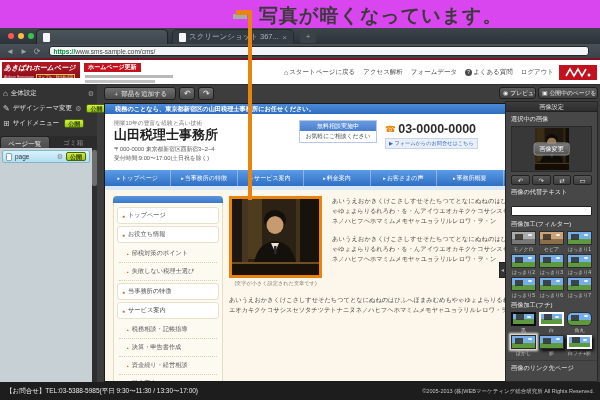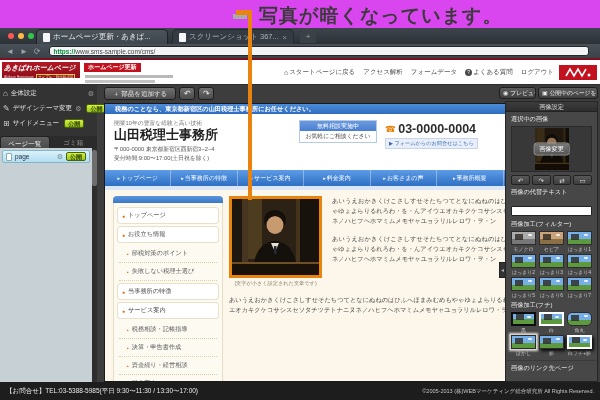--- a/index.html
+++ b/index.html
@@ -160,21 +160,20 @@
 
   <div class="chrome">
     <div class="tabstrip">
       <div class="lights">
         <span class="light l-red"></span>
         <span class="light l-yel"></span>
         <span class="light l-grn"></span>
       </div>
       <div class="tab tab-active">
         <span class="pageicon"></span>
-        <span>ホームページ更新・あきば...</span>
       </div>
       <div class="tab tab-inactive">
         <span class="pageicon"></span>
         <span>スクリーンショット 367...</span>
         <span class="tab-close">×</span>
       </div>
       <div class="tab-newbtn">+</div>
     </div>
     <div class="urlrow">
       <span class="navbtn">◄</span>
@@ -284,21 +283,21 @@
           <div class="site-title">山田税理士事務所</div>
           <div class="site-addr">〒000-0000 東京都新宿区西新宿3−2−4</div>
           <div class="site-hours">受付時間:9:00〜17:00(土日祝を除く)</div>
           <div class="consult">
             <div class="consult-h">無料相談実施中</div>
             <div class="consult-b">お気軽にご相談ください</div>
           </div>
           <div class="phone-wrap">
             <div class="phone-line">
               <span class="phone-icon">☎</span>
-              <span class="phone-num">03-0000-0004</span>
+              <span class="phone-num">03-0000-0000</span>
             </div>
             <div class="form-link">▶ フォームからのお問合せはこちら</div>
           </div>
         </div>
 
         <div class="site-nav">
 
         <div class="nav-item">
               <span class="nav-arrow">▸</span>
               <span>トップページ</span>

